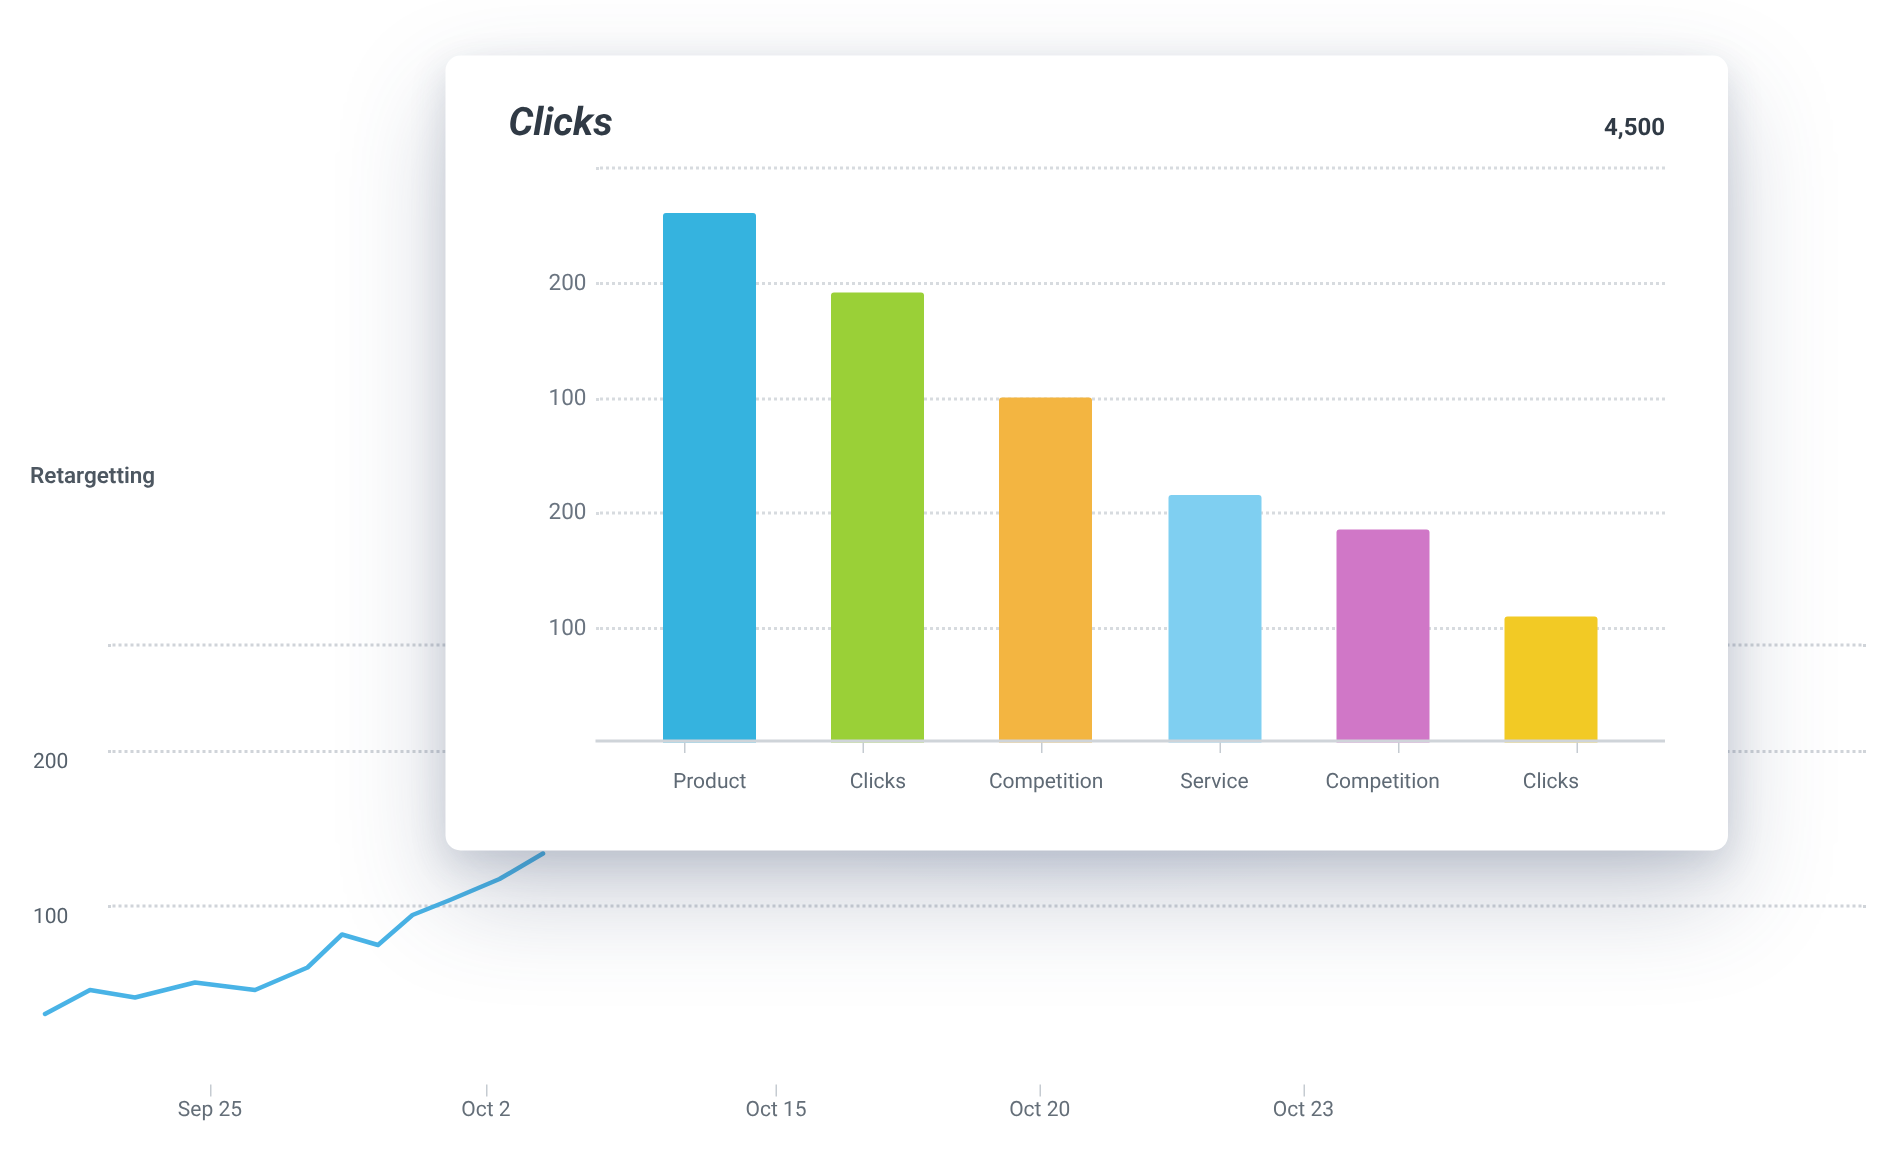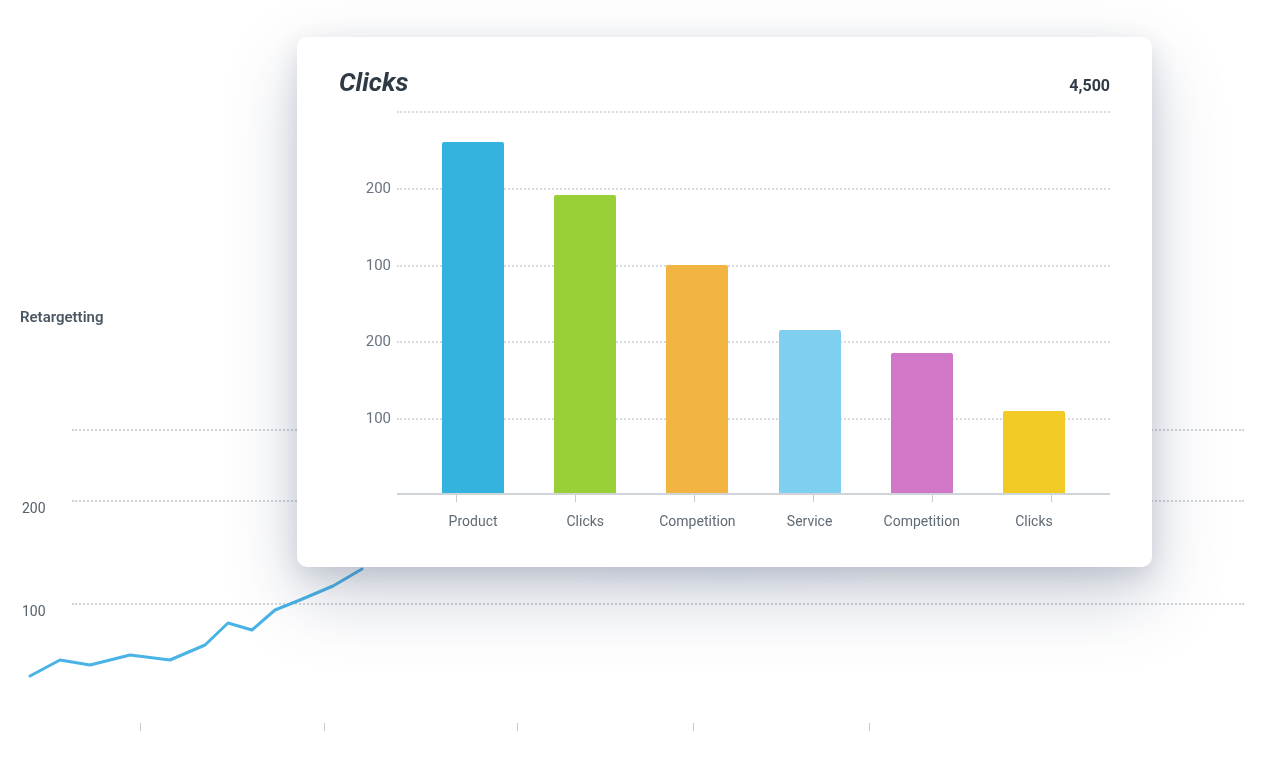--- a/index.html
+++ b/index.html
@@ -109,20 +109,27 @@
   <svg class="bg-svg" viewBox="0 0 1264 770" preserveAspectRatio="none">
     <polyline id="bg-line" fill="none" stroke-width="3" stroke-linecap="round" stroke-linejoin="round" stroke="#49b3e6" points="30,676 60,660 90,665 130,655 170,660 205,645 228,623 252,630 275,610 300,600 333,586 362,569"></polyline>
   </svg>
   <div id="bg-xaxis-ticks" style="position:absolute; left:72px; right:20px; top:723px; height:8px;">
       <div class="bg-xtick-mark" style="left: 5.8%;"></div>
       <div class="bg-xtick-mark" style="left: 21.5%;"></div>
       <div class="bg-xtick-mark" style="left: 38%;"></div>
       <div class="bg-xtick-mark" style="left: 53%;"></div>
       <div class="bg-xtick-mark" style="left: 68%;"></div>
     </div>
+  <div class="bg-xlabels" id="bg-xlabels">
+      <div class="bg-xtick" style="left: 5.8%;">Sep 25</div>
+      <div class="bg-xtick" style="left: 21.5%;">Oct 2</div>
+      <div class="bg-xtick" style="left: 38%;">Oct 15</div>
+      <div class="bg-xtick" style="left: 53%;">Oct 20</div>
+      <div class="bg-xtick" style="left: 68%;">Oct 23</div>
+    </div>
 </div>
 
 <div class="card">
   <div class="card-header">
     <div class="card-title">Clicks</div>
     <div class="card-total">4,500</div>
   </div>
   <div class="plot">
     <div class="plot-area" id="plot-area">
         <div class="plot-ytick" style="top: 80%;">100</div>

